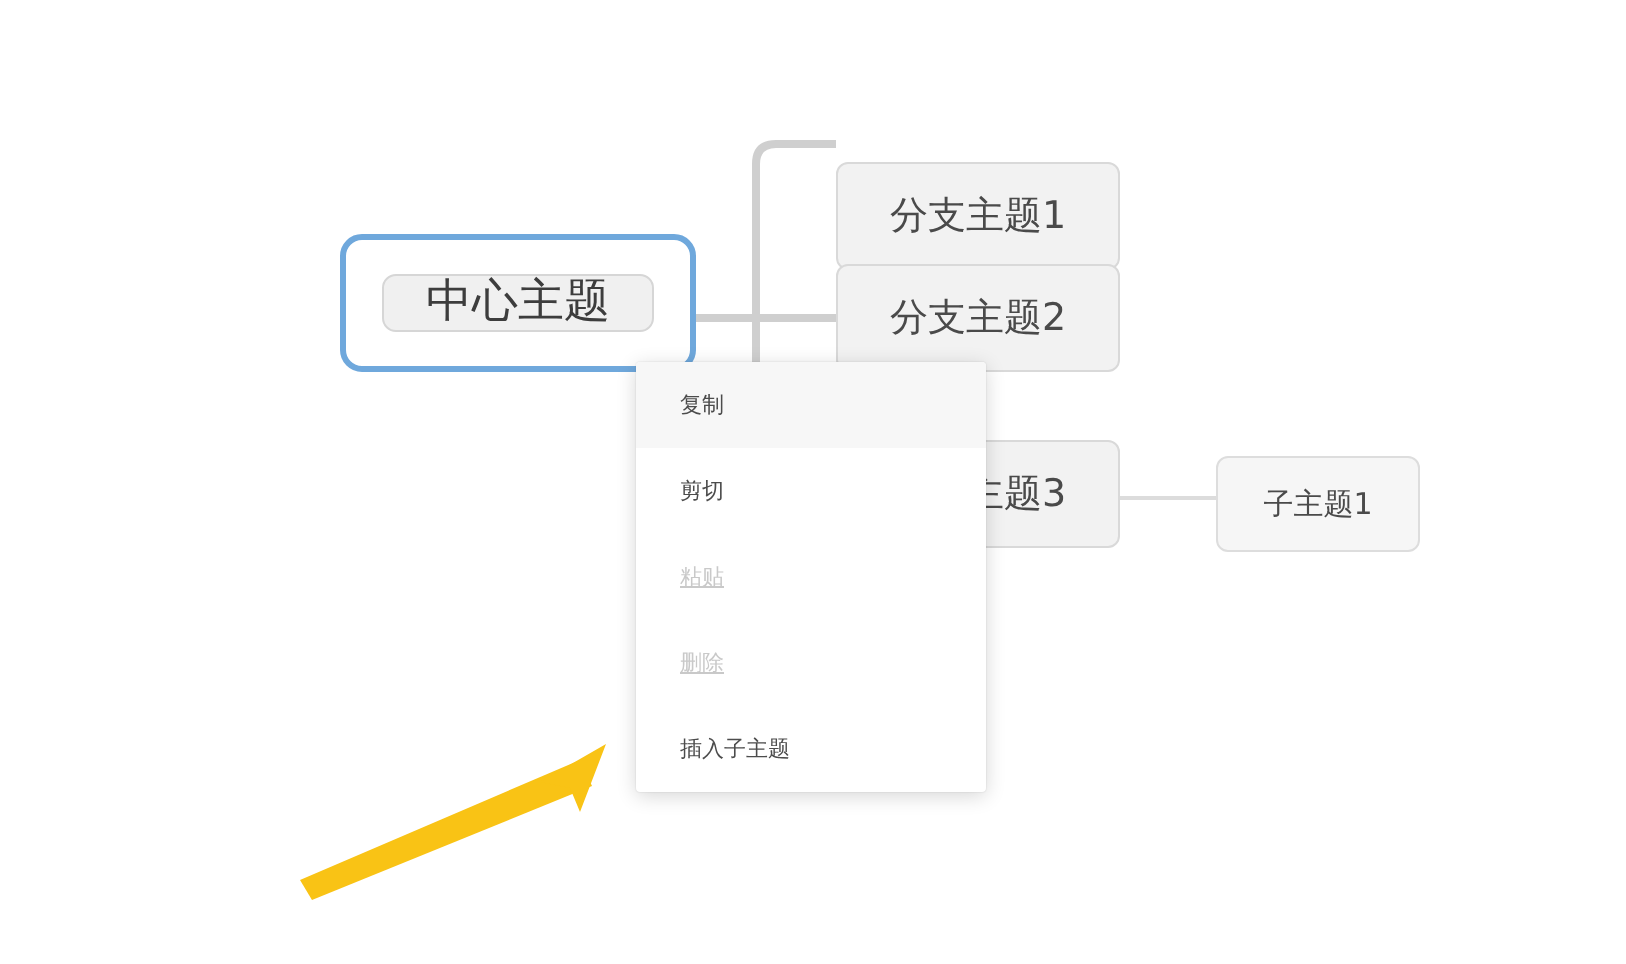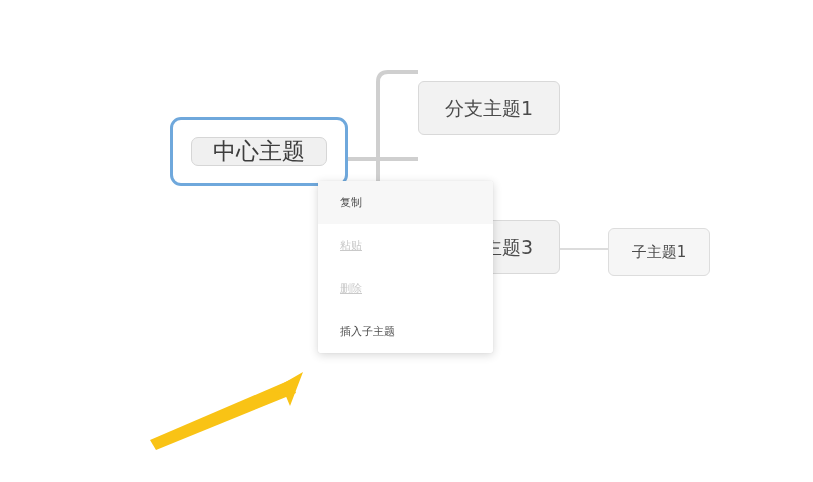--- a/index.html
+++ b/index.html
@@ -146,32 +146,38 @@
   <div class="node" id="central-topic">
     <div class="inner">
       <span class="node-label">中心主题</span>
     </div>
   </div>
 
   <div class="node" id="branch-topic-1">
     <span class="node-label">分支主题1</span>
   </div>
 
+  <div class="node" id="branch-topic-2">
+    <span class="node-label">分支主题2</span>
+  </div>
 
   <div class="node" id="branch-topic-3">
     <span class="node-label">分支主题3</span>
   </div>
 
   <div class="node" id="sub-topic-1">
     <span class="node-label">子主题1</span>
   </div>
 
   <div id="context-menu">
     <div class="menu-item highlighted">
       <span>复制</span>
+    </div>
+    <div class="menu-item">
+      <span>剪切</span>
     </div>
     <div class="menu-item disabled">
       <span>粘贴</span>
     </div>
     <div class="menu-item disabled">
       <span>删除</span>
     </div>
     <div class="menu-item">
       <span>插入子主题</span>
     </div>

